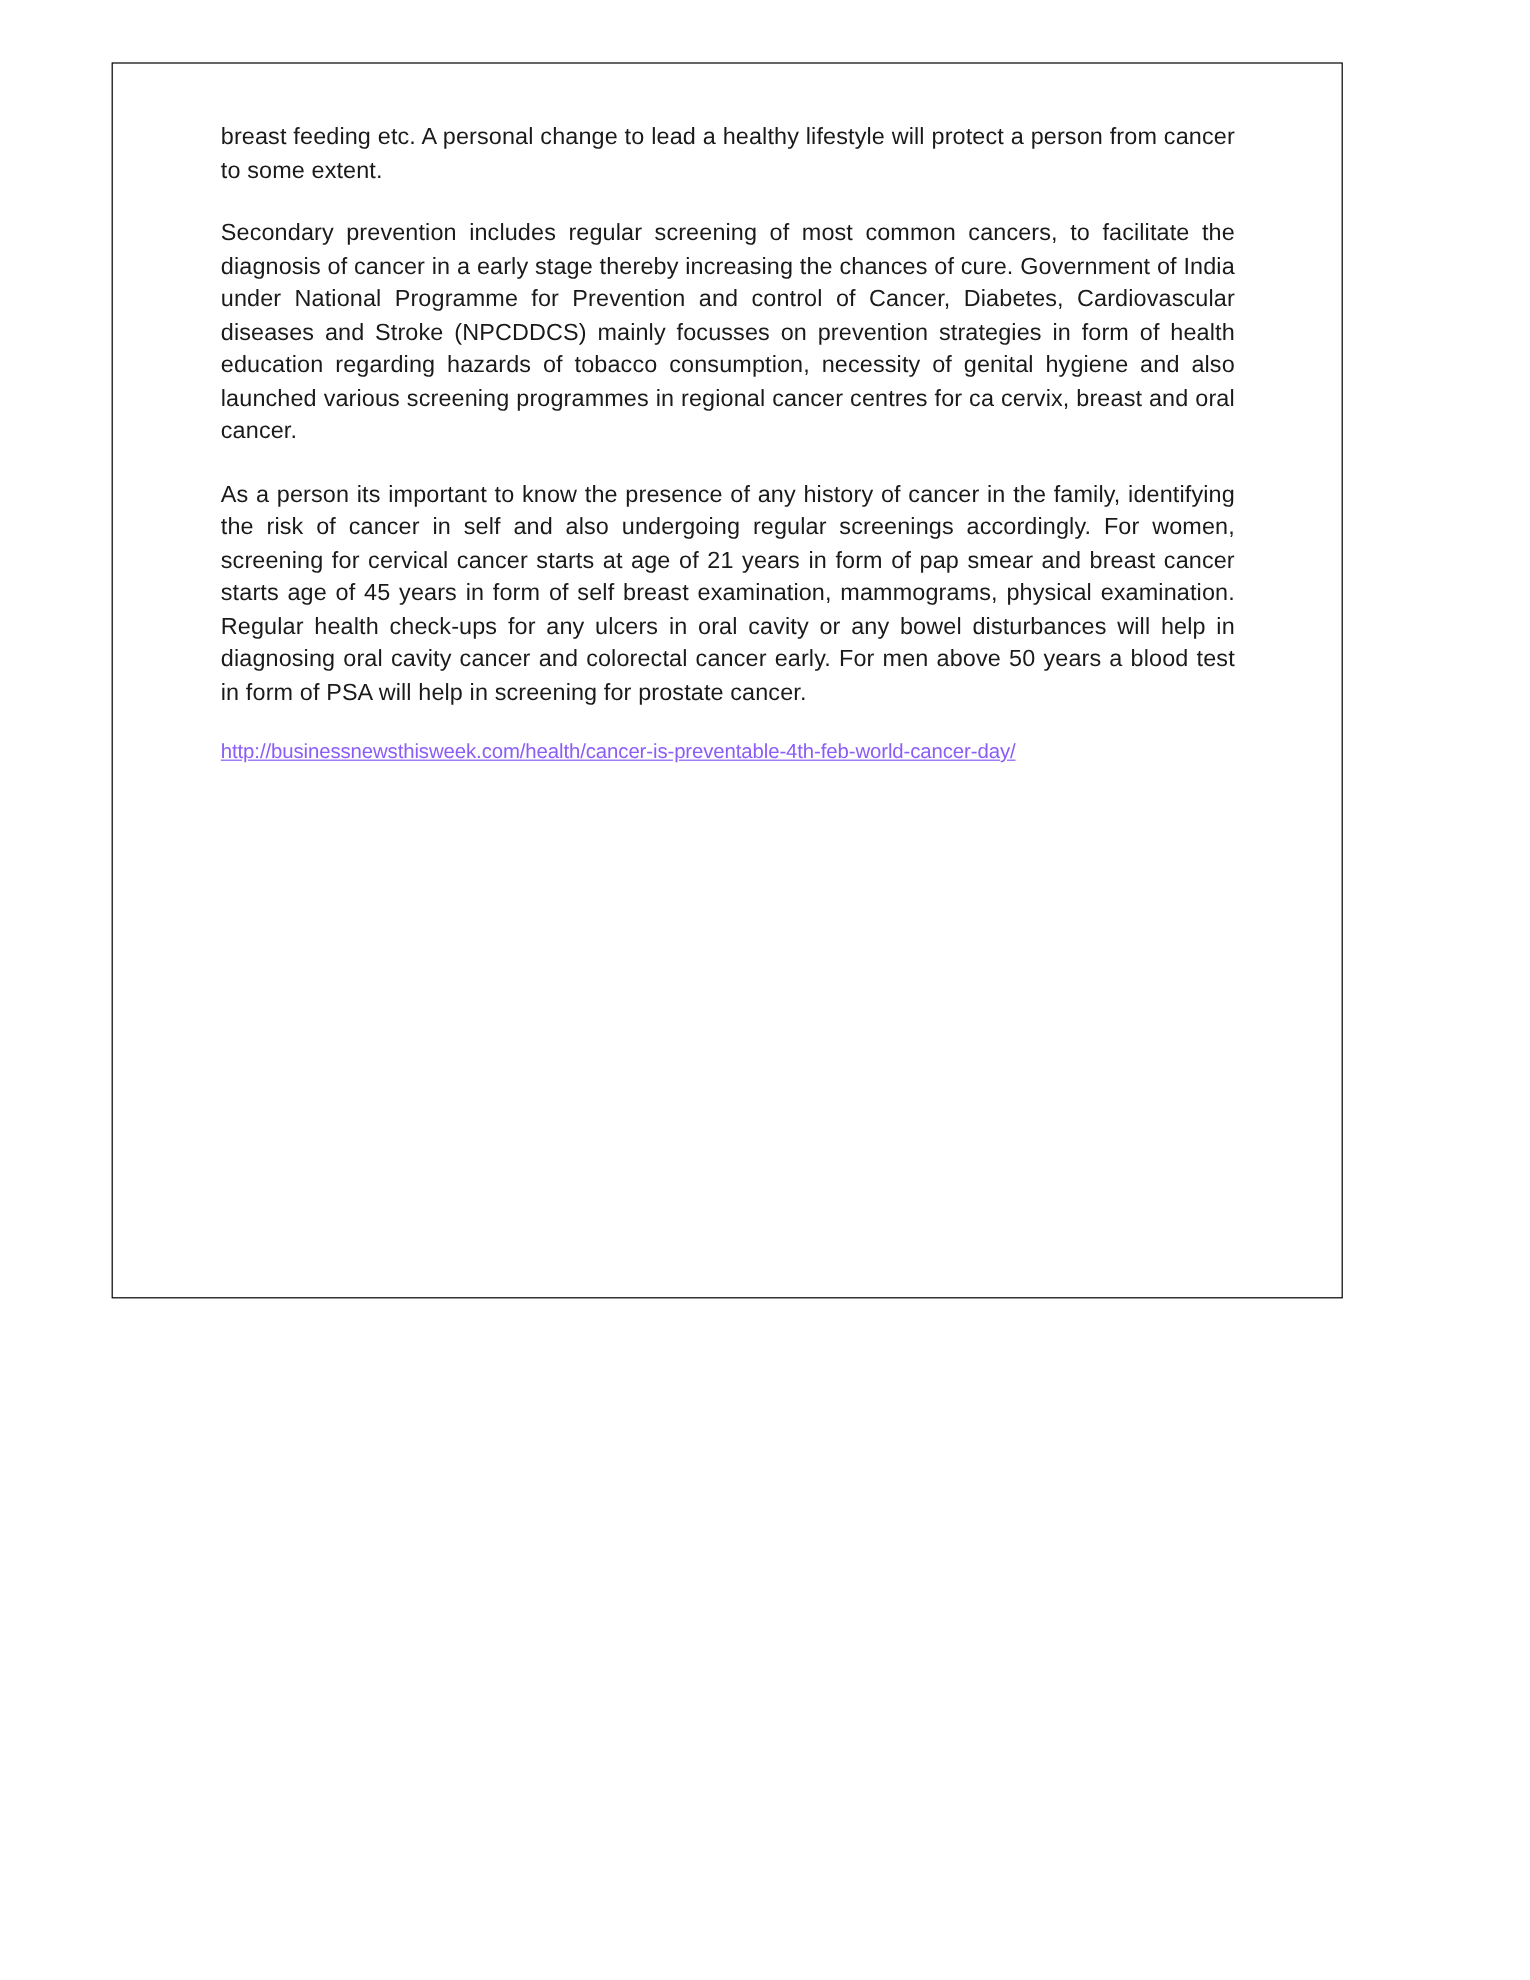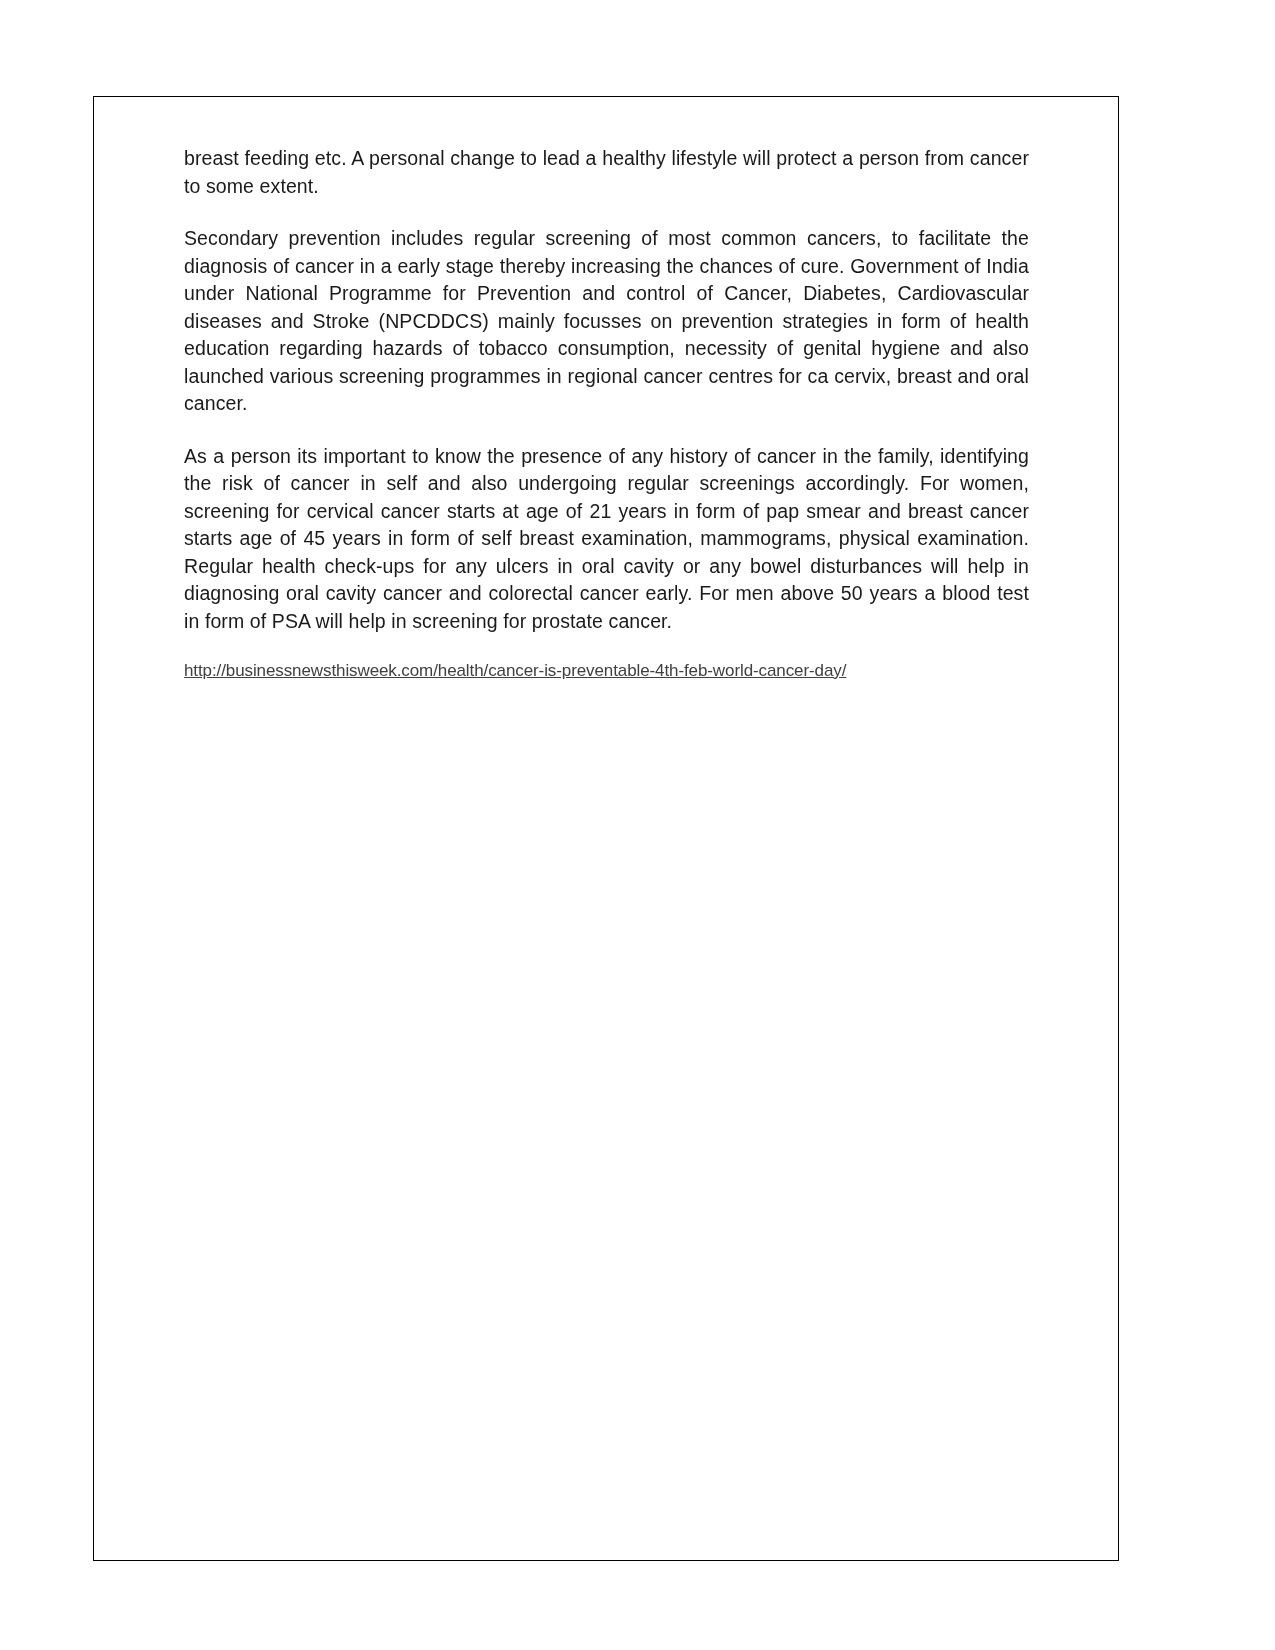--- a/index.html
+++ b/index.html
@@ -11,25 +11,24 @@
     width: 1275px;
     height: 1650px;
     font-family: "Liberation Sans", sans-serif;
     color: #000000;
   }
   .page-sheet {
     position: absolute;
     left: 93px;
     top: 52px;
     width: 1026px;
-    height: 1465px;
+    height: 1030px;
     border: 1px solid #000000;
     background: #ffffff;
     box-sizing: border-box;
-    margin-top: 44px;
   }
   .content {
     position: absolute;
     left: 90px;
     top: 48px;
     width: 845px;
   }
   p.body-par {
     margin: 0 0 25px 0;
     font-size: 19.5px;
@@ -38,21 +37,21 @@
     color: #1a1a1a;
     letter-spacing: 0.1px;
   }
   p.body-par:last-of-type {
     margin-bottom: 24px;
   }
   .source-link {
     display: inline-block;
     font-size: 17px;
     line-height: 24px;
-    color: #404040;
+    color: #8b5cf6;
     text-decoration: underline;
     word-break: break-all;
     letter-spacing: -0.1px;
   }
 </style>
 </head>
 <body>
 
 <div class="page-sheet">
   <div class="content">

